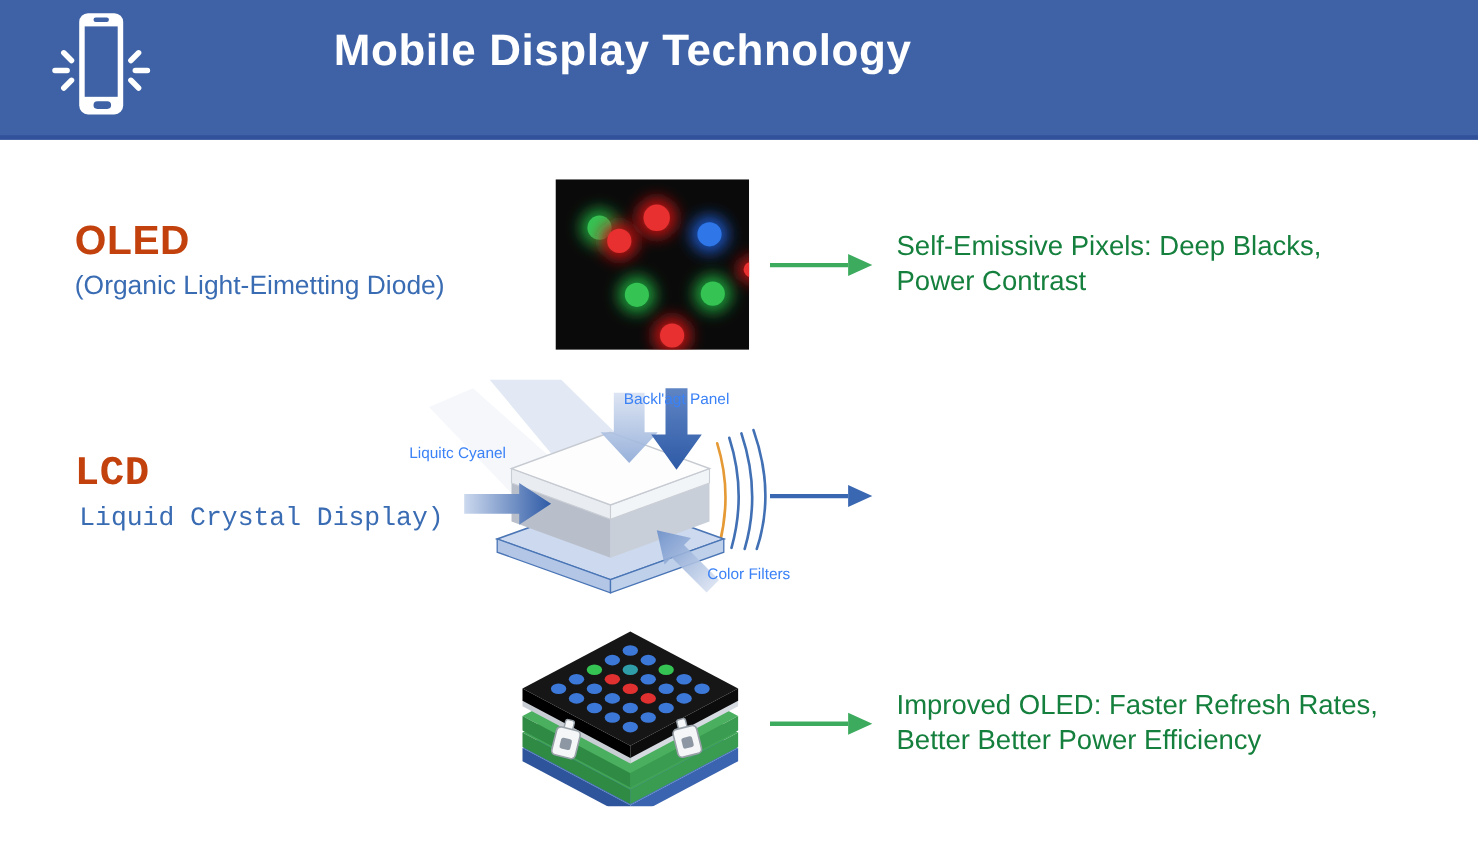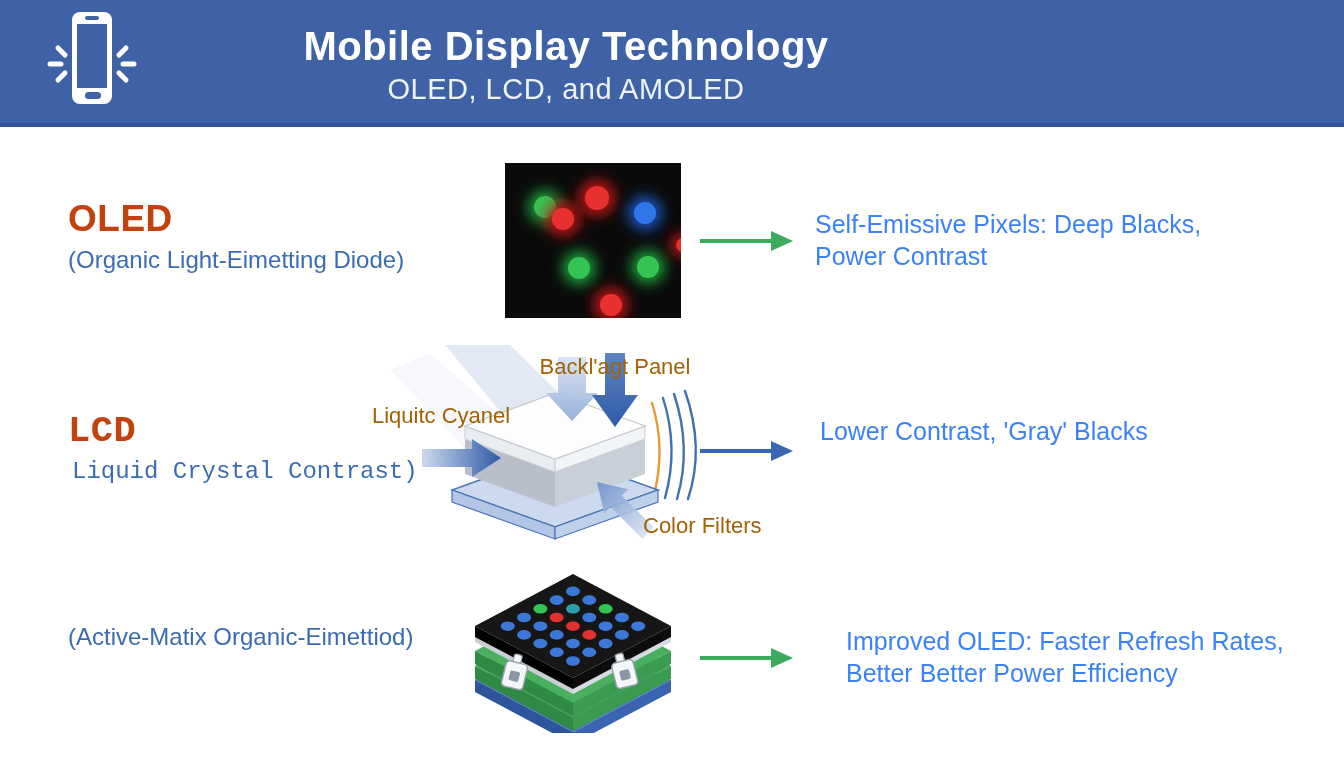--- a/index.html
+++ b/index.html
@@ -13,29 +13,29 @@
     background:#3e62a5;border-bottom:4px solid #31519a;
   }
   .phone-icon{position:absolute;left:38px;top:4px;}
   .titles{position:absolute;left:0;top:0;width:1132px;text-align:center;color:#ffffff;}
   .page-title{margin:24px 0 0 0;font-size:40px;font-weight:bold;letter-spacing:.5px;}
   .page-subtitle{margin:4px 0 0 0;font-size:29px;font-weight:400;color:#eef2f9;letter-spacing:.5px;}
   
   .row-left{position:absolute;}
   .row-heading{font-size:37px;font-weight:bold;color:#c2410c;letter-spacing:.5px;}
   .row-subheading{font-size:24px;color:#3a6cb3;margin-top:6px;text-align:right;}
-  .desc{position:absolute;font-size:25px;color:#3b82f6;line-height:32px;}
+  .desc{position:absolute;font-size:25px;color:#15803d;line-height:32px;}
   .desc .bold{font-weight:bold;}
   .flow-arrow{position:absolute;width:96px;height:26px;}
   
   .oled-photo{position:absolute;left:505px;top:163px;width:176px;height:155px;background:#f2f2f2;padding:0;}
   .oled-photo svg{display:block;}
   
   .lcd-diagram{position:absolute;left:360px;top:345px;width:360px;height:200px;}
-  .diagram-label{position:absolute;font-size:22px;color:#a16207;white-space:nowrap;}
+  .diagram-label{position:absolute;font-size:14px;color:#3b82f6;white-space:nowrap;}
   .label-backlight{left:530px;top:354px;width:170px;text-align:center;}
   .label-liquid{left:372px;top:403px;}
   .label-colorfilters{left:643px;top:513px;}
   
   .amoled-chip{position:absolute;left:455px;top:568px;width:235px;height:165px;}
 </style>
 </head>
 <body>
 
 <div class="canvas">
@@ -53,21 +53,20 @@
         <line x1="12" y1="60" x2="23" y2="60" stroke="#ffffff" stroke-width="5" stroke-linecap="round"></line>
         <line x1="20" y1="76" x2="27" y2="69" stroke="#ffffff" stroke-width="5" stroke-linecap="round"></line>
 
         <line x1="88" y1="44" x2="81" y2="51" stroke="#ffffff" stroke-width="5" stroke-linecap="round"></line>
         <line x1="96" y1="60" x2="85" y2="60" stroke="#ffffff" stroke-width="5" stroke-linecap="round"></line>
         <line x1="88" y1="76" x2="81" y2="69" stroke="#ffffff" stroke-width="5" stroke-linecap="round"></line>
       </svg>
     </div>
     <div class="titles">
       <div class="page-title">Mobile Display Technology</div>
-      <div class="page-subtitle">OLED, LCD, and AMOLED</div>
     </div>
   </div>
 
   <div class="row-left" style="left:68px;top:198px;">
     <div class="row-heading">OLED</div>
     <div class="row-subheading">(Organic Light-Eimetting Diode)</div>
   </div>
 
   <div class="oled-photo">
     <svg width="176" height="155" viewBox="0 0 176 155">
@@ -106,21 +105,21 @@
     </svg>
   </div>
 
   <div class="desc" style="left:815px;top:208px;">
     <div>Self-Emissive Pixels: Deep Blacks,</div>
     <div>Power Contrast</div>
   </div>
 
   <div class="row-left" style="left:68px;top:410px;font-family:Liberation Mono, monospace;">
     <div class="row-heading">LCD</div>
-    <div class="row-subheading" style="padding-left:4px;">Liquid Crystal Contrast)</div>
+    <div class="row-subheading" style="padding-left:4px;">Liquid Crystal Display)</div>
   </div>
 
   <div class="lcd-diagram">
     <svg width="360" height="200" viewBox="0 0 360 200">
       <defs>
         <linearGradient id="gradBlueH" x1="0" y1="0" x2="1" y2="0">
           <stop offset="0" stop-color="#ccd9ee"></stop>
             <stop offset="1" stop-color="#2e5aa6"></stop>
         </linearGradient>
         <linearGradient id="gradBlueV" x1="0" y1="0" x2="0" y2="1">
@@ -191,25 +190,23 @@
   <div class="diagram-label label-colorfilters">Color Filters</div>
 
   <div class="flow-arrow" style="left:698px;top:438px;">
     <svg width="96" height="26" viewBox="0 0 96 26">
       <line x1="2" y1="13" x2="73" y2="13" stroke="#3a67b2" stroke-width="4"></line>
       <polygon points="73,3 95,13 73,23" fill="#3a67b2"></polygon>
     </svg>
   </div>
 
   <div class="desc" style="left:820px;top:415px;">
-    <div>Lower Contrast, 'Gray' Blacks</div>
   </div>
 
   <div class="row-left" style="left:68px;top:617px;">
-    <div class="row-subheading">(Active-Matix Organic-Eimettiod)</div>
   </div>
 
   <div class="amoled-chip">
     <svg width="235" height="165" viewBox="0 0 235 165">
 
       <g>
         <polygon points="118,60 216,112 118,164 20,112" fill="#4a77c4"></polygon>
         <polygon points="20,112 118,164 118,176 20,124" fill="#2e549c"></polygon>
         <polygon points="118,164 216,112 216,124 118,176" fill="#3a64b0"></polygon>
       </g>
@@ -279,18 +276,18 @@
     </svg>
   </div>
 
   <div class="flow-arrow" style="left:698px;top:645px;">
     <svg width="96" height="26" viewBox="0 0 96 26">
       <line x1="2" y1="13" x2="73" y2="13" stroke="#3cab5e" stroke-width="4"></line>
       <polygon points="73,3 95,13 73,23" fill="#3cab5e"></polygon>
     </svg>
   </div>
 
-  <div class="desc" style="left:815px;top:625px;margin-left:31px;">
+  <div class="desc" style="left:815px;top:625px;">
     <div>Improved OLED: Faster Refresh Rates,</div>
     <div>Better Better Power Efficiency</div>
   </div>
 
 </div>
 
 </body></html>

